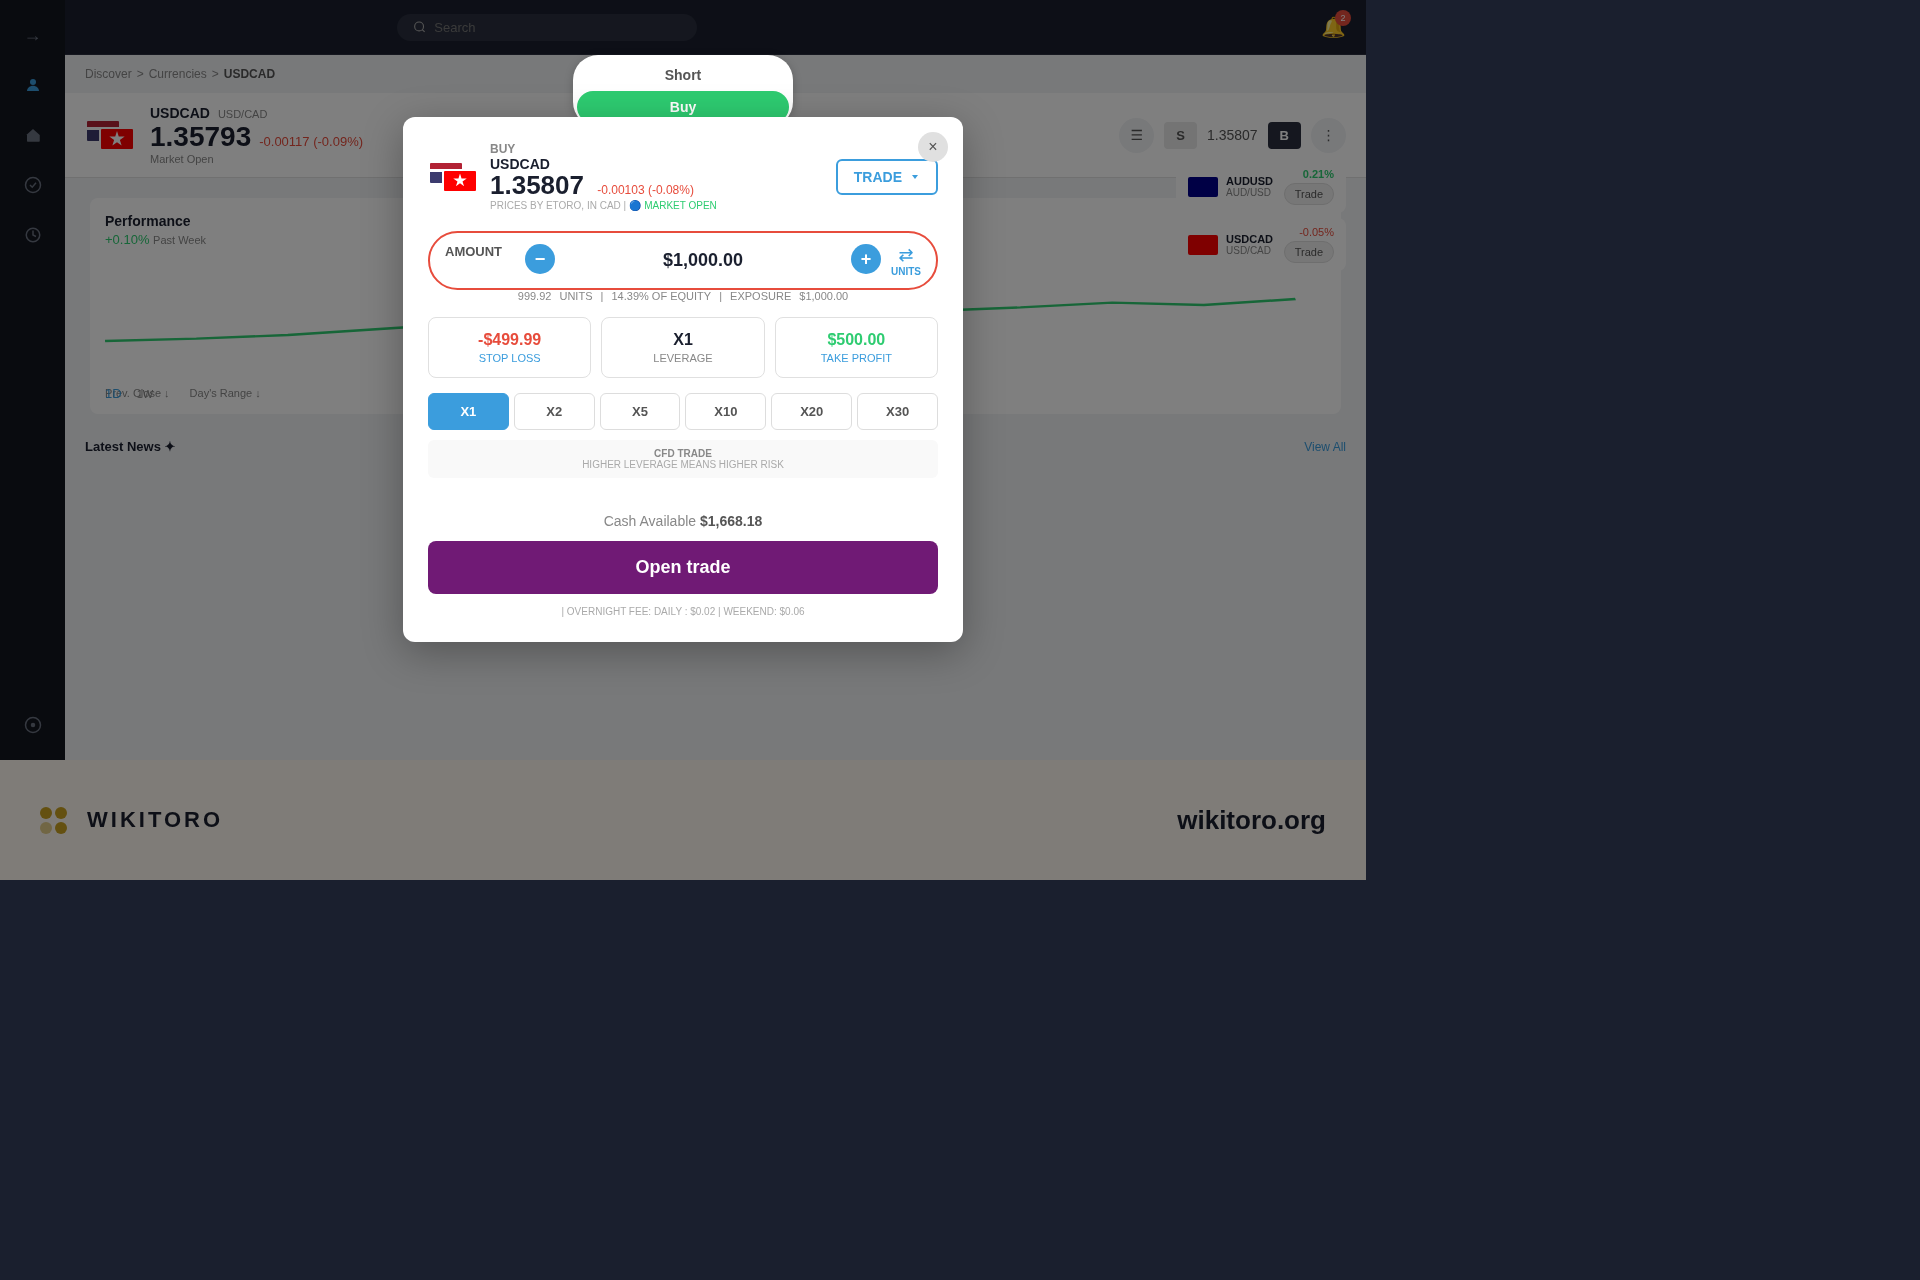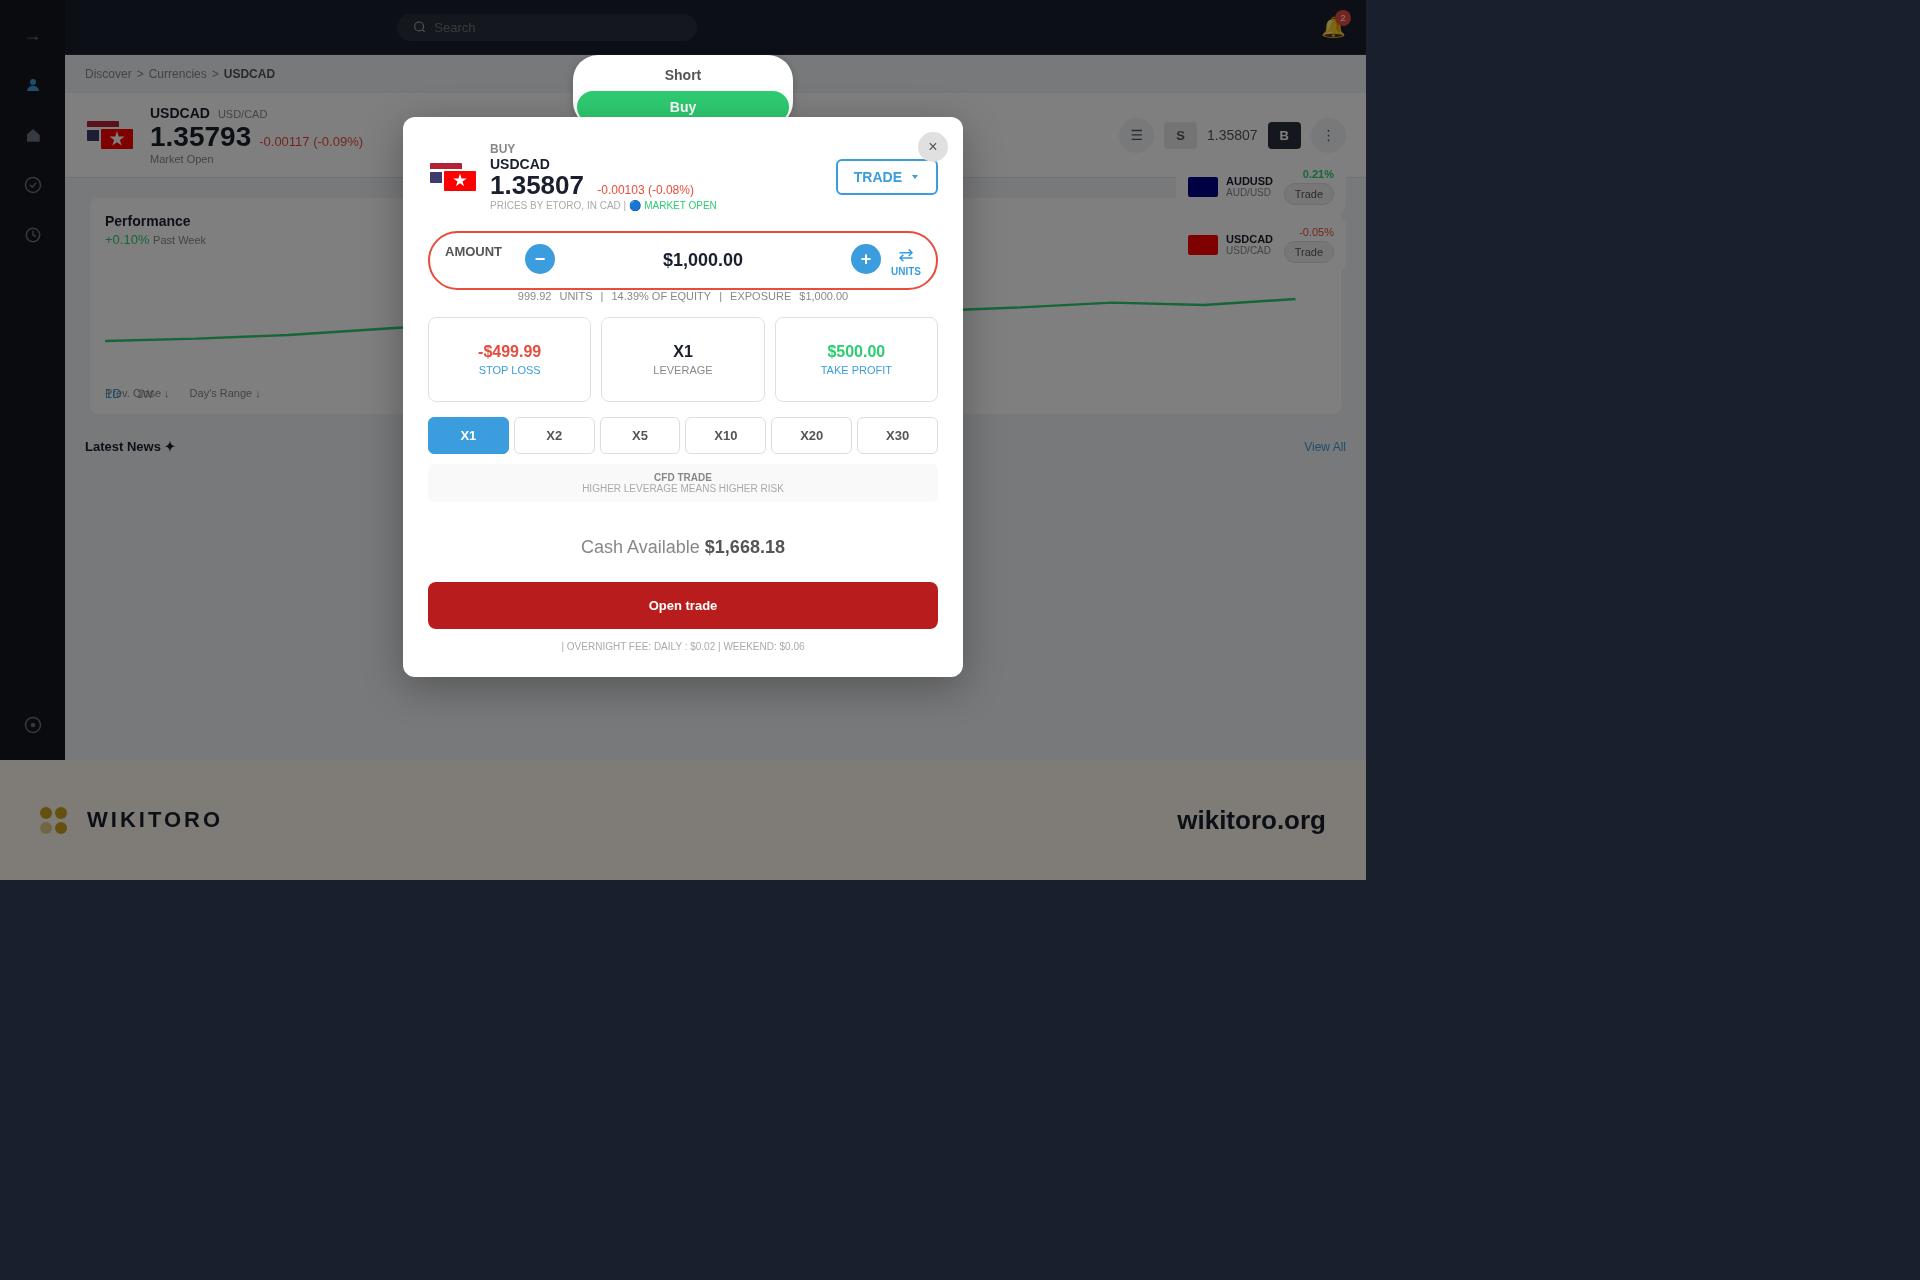--- a/index.html
+++ b/index.html
@@ -307,21 +307,21 @@
     
     .sl-tp-row {
       display: grid;
       grid-template-columns: 1fr 1fr 1fr;
       gap: 10px;
       margin-bottom: 15px;
     }
     .sl-card, .leverage-card, .tp-card {
       border: 1px solid #e0e0e0;
       border-radius: 8px;
-      padding: 25px;
+      padding: 13px;
       text-align: center;
       cursor: pointer;
     }
     .sl-value { font-size: 16px; font-weight: 700; color: #e74c3c; }
     .sl-label { font-size: 11px; color: #3b9ddd; margin-top: 3px; }
     .leverage-value { font-size: 16px; font-weight: 700; color: #1a1f2e; }
     .leverage-label { font-size: 11px; color: #888; margin-top: 3px; }
     .tp-value { font-size: 16px; font-weight: 700; color: #2ecc71; }
     .tp-label { font-size: 11px; color: #3b9ddd; margin-top: 3px; }
 
@@ -356,35 +356,35 @@
       padding: 8px;
       background: #f9f9f9;
       border-radius: 6px;
       margin-bottom: 15px;
     }
     .cfd-title { font-weight: 700; color: #888; }
 
     
     .cash-available {
       text-align: center;
-      font-size: 18px;
+      font-size: 14px;
       color: #888;
-      margin-bottom: 24px;
+      margin-bottom: 12px;
     }
     .cash-amount { font-weight: 700; color: #555; }
 
     
     .open-trade-btn {
       width: 100%;
       padding: 16px;
-      background: #b91c1c;
+      background: #701a75;
       color: white;
       border: none;
       border-radius: 8px;
-      font-size: 13px;
+      font-size: 18px;
       font-weight: 600;
       cursor: pointer;
       margin-bottom: 12px;
     }
 
     
     .overnight-fee {
       text-align: center;
       font-size: 10px;
       color: #aaa;

